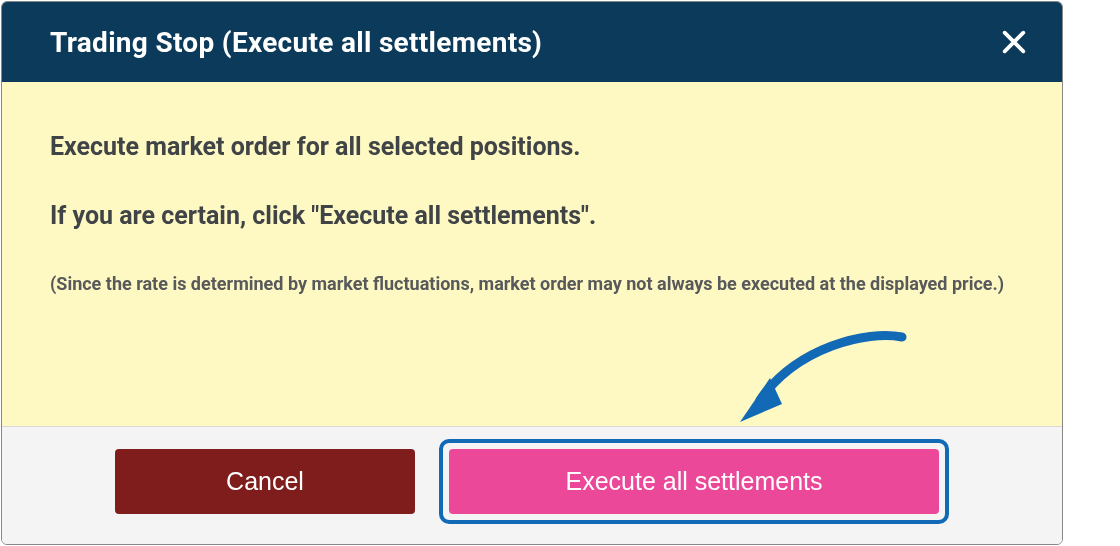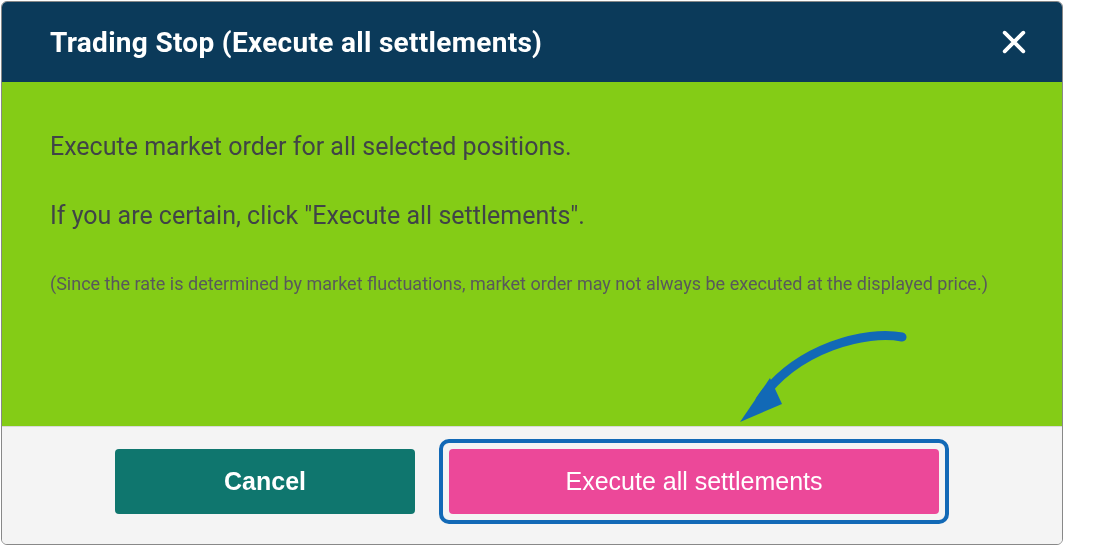--- a/index.html
+++ b/index.html
@@ -46,23 +46,24 @@
       align-items: center;
       justify-content: center;
     }
     .close-btn svg {
       width: 28px;
       height: 28px;
     }
     .dialog-body {
       flex: 1;
       padding: 50px 48px 40px 48px;
-      background: #84cc16;
+      background: #fef9c3;
       color: #404447;
       position: relative;
+      font-weight: bold;
     }
     .body-line1 {
       font-size: 25px;
       margin-bottom: 40px;
       color: #404447;
     }
     .body-line2 {
       font-size: 25px;
       margin-bottom: 40px;
       color: #404447;
@@ -89,23 +90,23 @@
     .btn {
       font-size: 25px;
       padding: 18px 0;
       border-radius: 4px;
       border: none;
       cursor: pointer;
       min-width: 300px;
       text-align: center;
     }
     .btn-cancel {
-      background: #0f766e;
+      background: #7f1d1d;
       color: #ffffff;
-      font-weight: 700;
+      font-weight: 400;
     }
     .primary-wrap {
       border: 4px solid #1269b6;
       border-radius: 10px;
       padding: 6px;
       margin: -10px 0;
     }
     .btn-primary {
       background: #ec4899;
       color: #ffffff;

